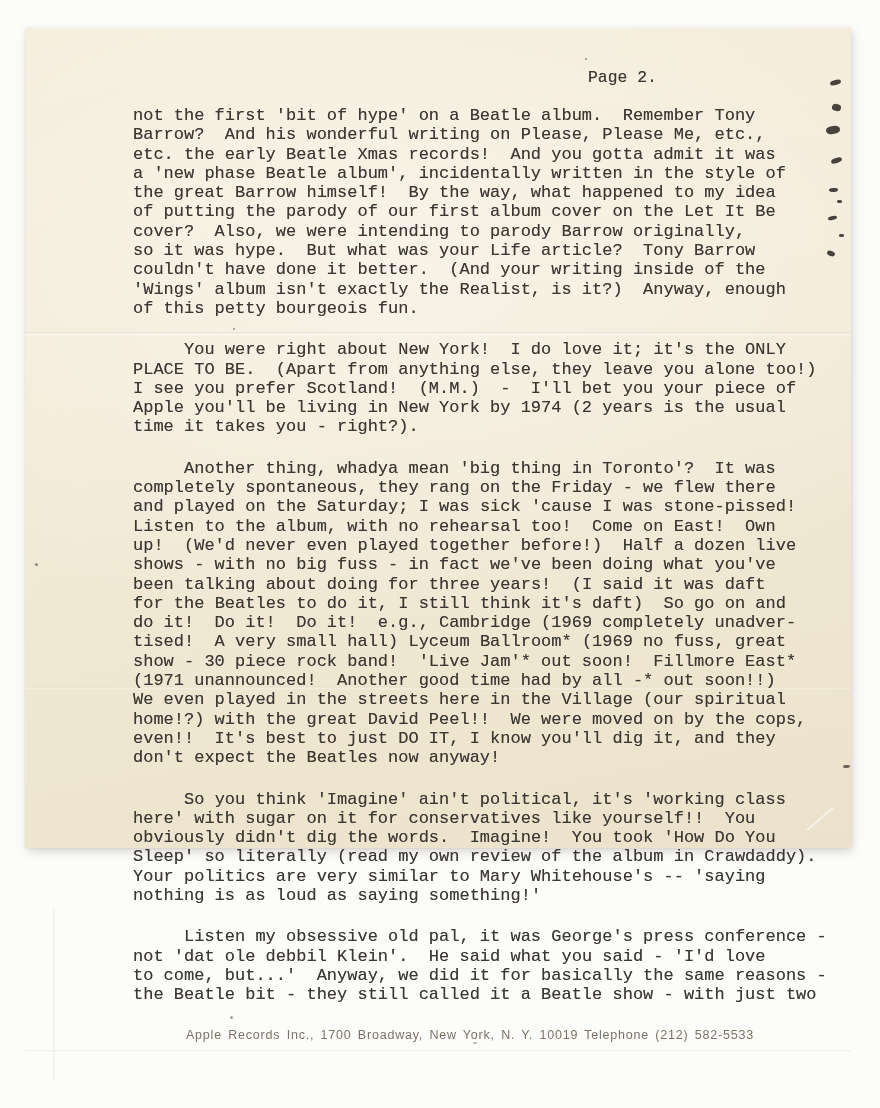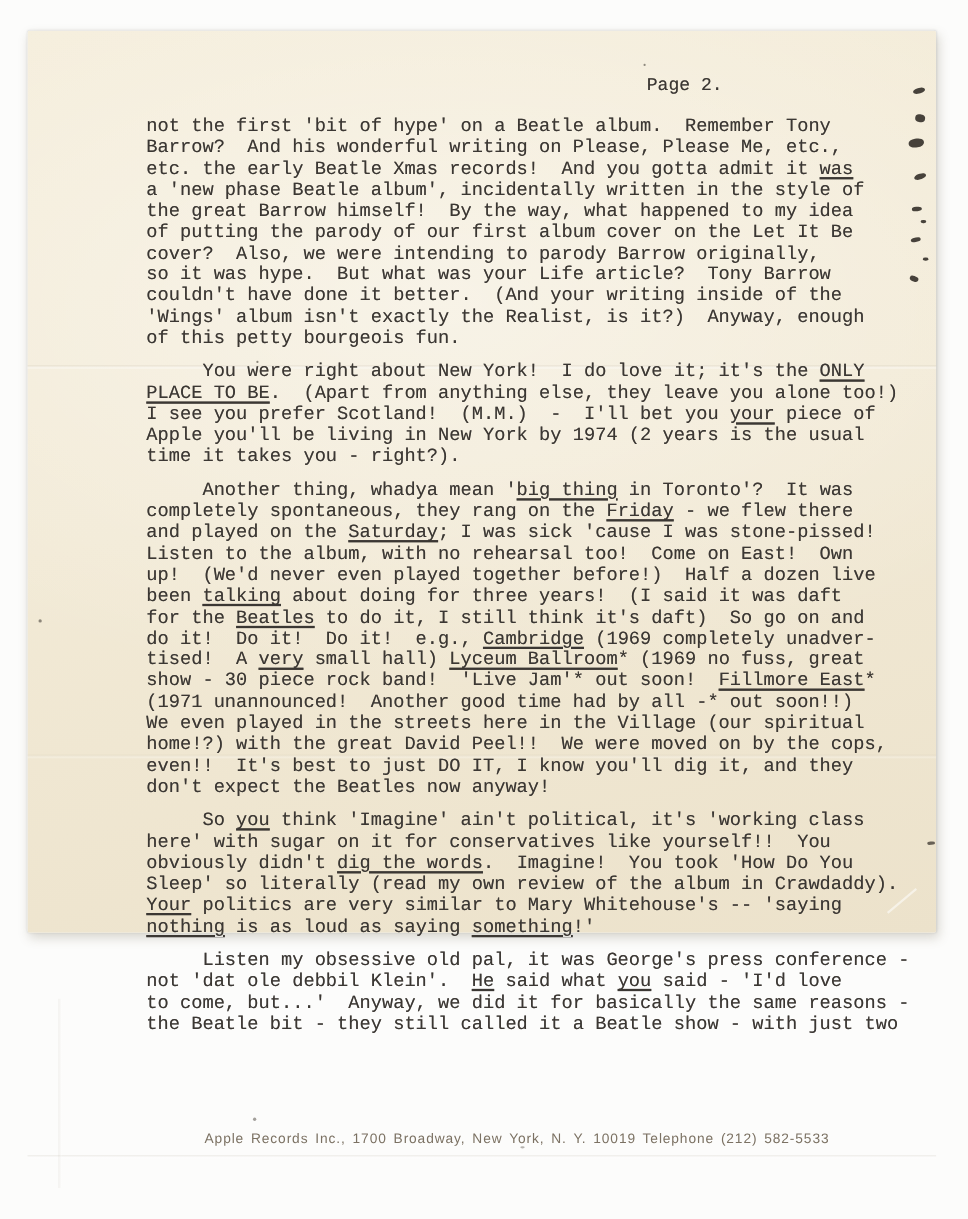--- a/index.html
+++ b/index.html
@@ -31,23 +31,23 @@
   .page-label {
     position:absolute; left:563px; top:40px;
     font-size:16.4px; line-height:19.3px; white-space:pre;
     color:#3b3733; text-shadow:0 0 0.5px rgba(59,55,51,0.55);
   }
   .letter-body {
     position:absolute; left:108px; top:78px; width:712px;
     font-size:17px; line-height:19.3px;
     color:#3b3733; text-shadow:0 0 0.5px rgba(59,55,51,0.55);
   }
-  .para + .para { margin-top:11px; }
+  .para + .para { margin-top:22px; }
   .line { white-space:pre; }
-  .u { text-decoration:underline; text-decoration-thickness:1.5px; text-underline-offset:2.5px; }
+  .u { text-decoration-thickness:1.5px; text-underline-offset:2.5px; }
   .footer-line {
     position:absolute; left:0; top:1000px; width:100%; text-align:center;
     font-family:"Liberation Sans","DejaVu Sans",sans-serif;
     font-size:12.5px; letter-spacing:0.8px; word-spacing:2px;
     color:#6e6353; opacity:0.9;margin-left:32px;
   }
   .smudge { position:absolute; background:#2f2a24; border-radius:45%; opacity:0.88; }
   .sm1  { left:805px; top:52px;  width:11px; height:5px; transform:rotate(-15deg); }
   .sm2  { left:807px; top:76px;  width:9px;  height:7px; transform:rotate(10deg); }
   .sm3  { left:801px; top:98px;  width:14px; height:8px; transform:rotate(-8deg); }
@@ -102,20 +102,21 @@
         <div class="line"><span>I see you prefer Scotland!  (M.M.)  -  I'll bet you </span><span class="u">your</span><span> piece of</span></div>
         <div class="line"><span>Apple you'll be living in New York by 1974 (2 years is the usual</span></div>
         <div class="line"><span>time it takes you - right?).</span></div>
       </div>
       <div class="para">
         <div class="line"><span>     Another thing, whadya mean '</span><span class="u">big thing</span><span> in Toronto'?  It was</span></div>
         <div class="line"><span>completely spontaneous, they rang on the </span><span class="u">Friday</span><span> - we flew there</span></div>
         <div class="line"><span>and played on the </span><span class="u">Saturday</span><span>; I was sick 'cause I was stone-pissed!</span></div>
         <div class="line"><span>Listen to the album, with no rehearsal too!  Come on East!  Own</span></div>
         <div class="line"><span>up!  (We'd never even played together before!)  Half a dozen live</span></div>
+        <div class="line"><span>shows - with no </span><span class="u">big fuss</span><span> - in fact we've been </span><span class="u">doing</span><span> what you've</span></div>
         <div class="line"><span>been </span><span class="u">talking</span><span> about doing for three years!  (I said it was daft</span></div>
         <div class="line"><span>for the </span><span class="u">Beatles</span><span> to do it, I still think it's daft)  So go on and</span></div>
         <div class="line"><span>do it!  Do it!  Do it!  e.g., </span><span class="u">Cambridge</span><span> (1969 completely unadver-</span></div>
         <div class="line"><span>tised!  A </span><span class="u">very</span><span> small hall) </span><span class="u">Lyceum Ballroom</span><span>* (1969 no fuss, great</span></div>
         <div class="line"><span>show - 30 piece rock band!  'Live Jam'* out soon!  </span><span class="u">Fillmore East</span><span>*</span></div>
         <div class="line"><span>(1971 unannounced!  Another good time had by all -* out soon!!)</span></div>
         <div class="line"><span>We even played in the streets here in the Village (our spiritual</span></div>
         <div class="line"><span>home!?) with the great David Peel!!  We were moved on by the cops,</span></div>
         <div class="line"><span>even!!  It's best to just DO IT, I know you'll dig it, and they</span></div>
         <div class="line"><span>don't expect the Beatles now anyway!</span></div>

